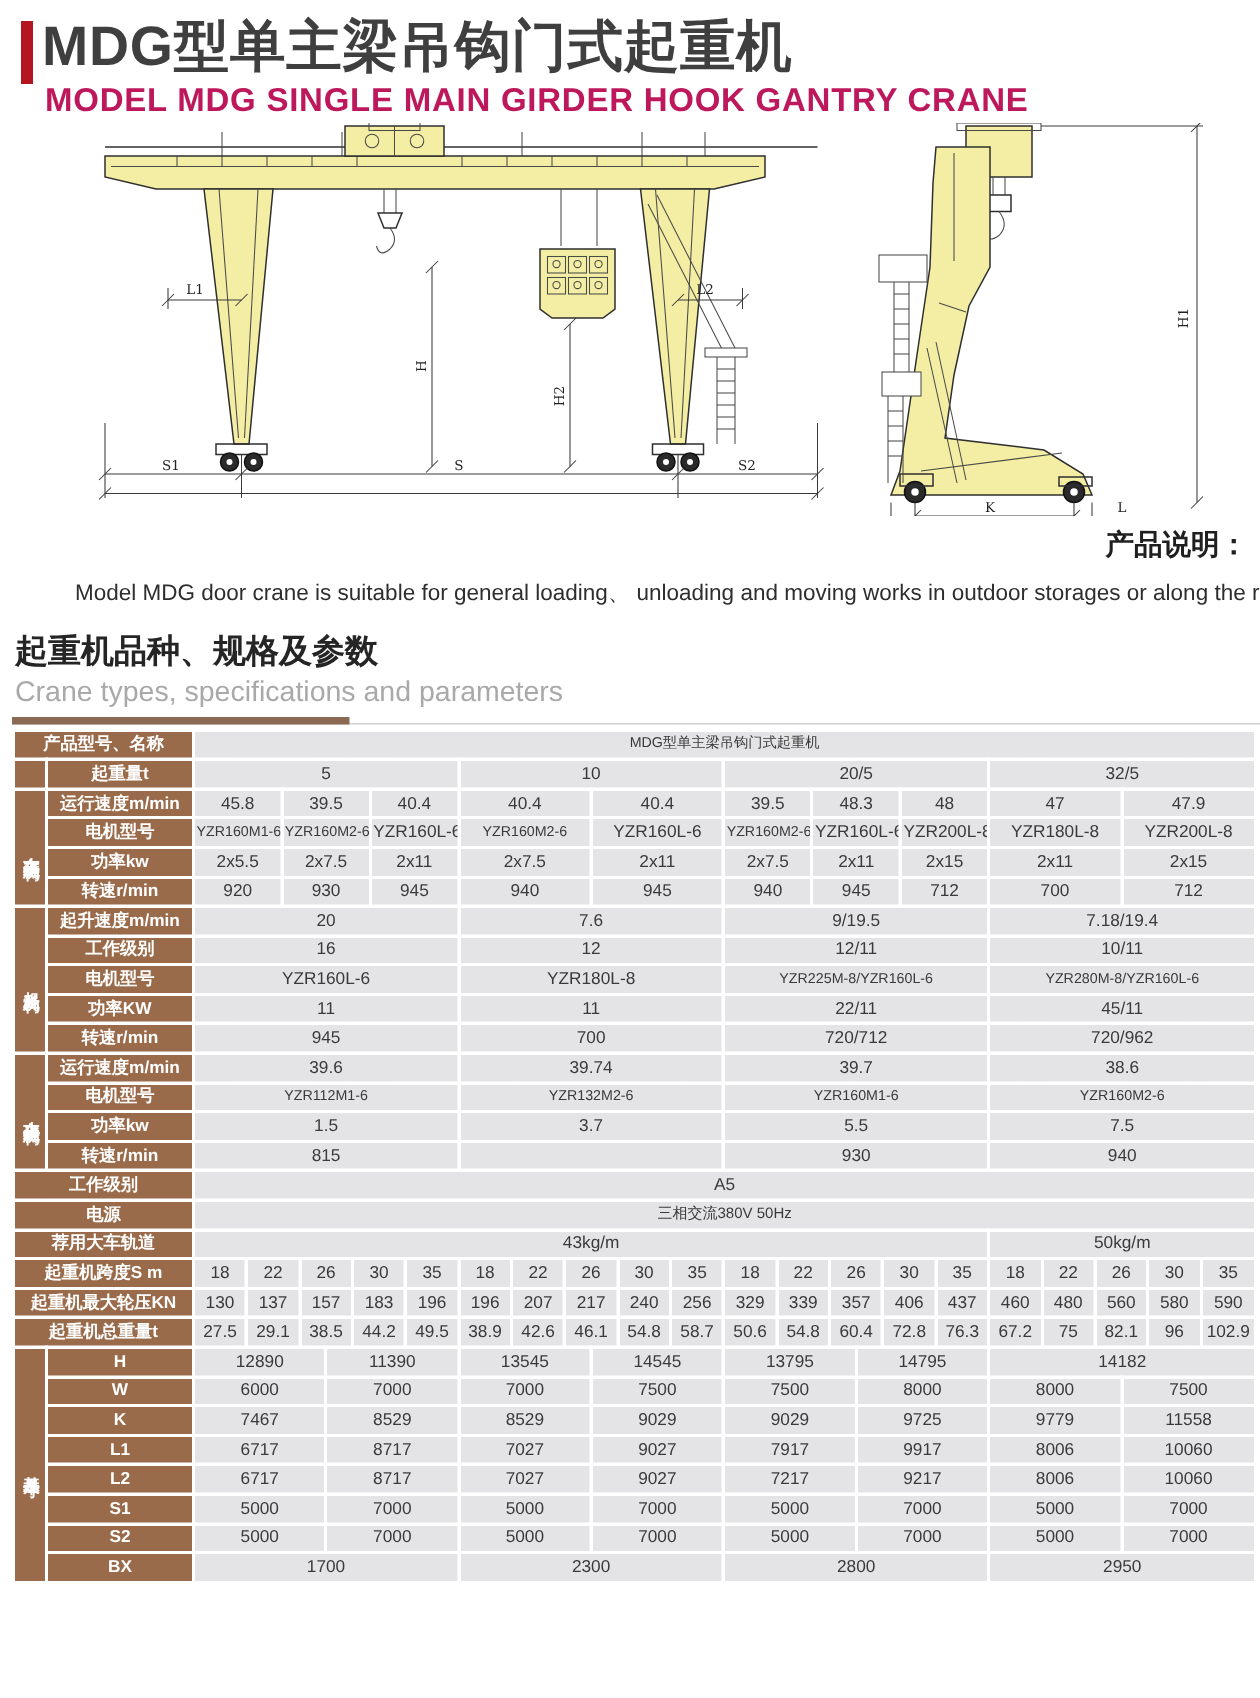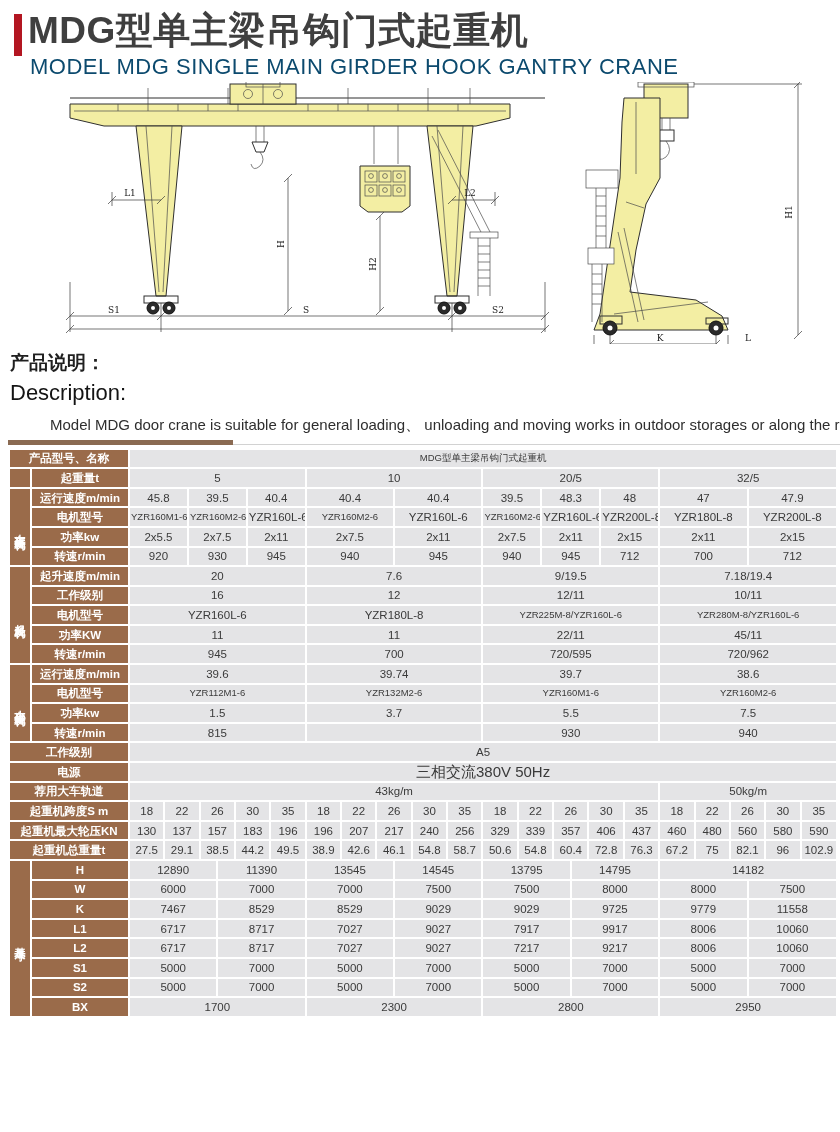--- a/index.html
+++ b/index.html
@@ -6,33 +6,33 @@
   body{
     width:840px;height:1132px;background:#ffffff;position:relative;overflow:hidden;
     font-family:"Liberation Sans","DejaVu Sans",sans-serif;color:#3a3a3a;
   }
   .page{padding:10px 0 0 8px;}
 
   
   .hdr{display:flex;align-items:flex-start;margin-left:6px;}
   .red-bar{width:8px;height:42px;background:#b31621;margin:4px 6px 0 0;flex:none;}
   .titles h1{margin:0;font-size:37px;line-height:1.15;font-weight:bold;color:#3f3f3f;letter-spacing:0.5px;white-space:nowrap;}
-  .titles .sub{margin:1px 0 0 2px;font-size:22px;font-weight:normal;color:#0c4a6e;letter-spacing:0.5px;white-space:nowrap;}
+  .titles .sub{margin:1px 0 0 2px;font-size:22px;font-weight:bold;color:#be185d;letter-spacing:0.5px;white-space:nowrap;}
 
   
   .drawing{display:block;margin-top:2px;}
   .yellow{fill:#f3eea3;stroke:#2f2f2f;stroke-width:1;}
   .ln{stroke:#2f2f2f;stroke-width:1;fill:none;}
   .thin{stroke:#4a4a4a;stroke-width:0.7;fill:none;}
   .dim{stroke:#3a3a3a;stroke-width:0.7;fill:none;}
   .dimtxt{font-family:"DejaVu Serif","Liberation Serif",serif;font-size:9px;fill:#222;}
   .dark{fill:#2a2a2a;stroke:#111;}
 
   
-  .desc{margin:6px 8px 0 2px;}
+  .desc{margin:6px 8px 0 2px;text-align:right;}
   .desc .h-cn{font-size:19px;font-weight:bold;color:#1f1f1f;margin:2px 0 0 0;}
   .desc .p-cn{font-size:14px;color:#2e2e2e;margin:7px 0 0 34px;}
   .desc .h-en{font-size:22px;color:#141414;margin:4px 0 0 0;font-weight:normal;}
   .desc .p-en{font-size:15px;color:#2e2e2e;margin:10px 0 0 40px;white-space:nowrap;}
   .sect .t-cn{font-size:22px;font-weight:bold;color:#252525;margin:14px 0 0 2px;}
   .sect .t-en{font-size:19px;color:#a9a9a9;margin:2px 0 0 2px;}
   .divider{position:relative;height:5px;margin:4px 0 3px 0;border-bottom:1px solid #d2d2d2;}
   .divider .brown{position:absolute;left:0;bottom:-1px;width:225px;height:5px;background:#8a6a52;}
 
   
@@ -257,25 +257,26 @@
         <line x1="720" y1="253" x2="720" y2="262"></line>
       </g>
       <text class="dimtxt" x="784" y="130" text-anchor="middle" transform="rotate(-90 784 130)">H1</text>
       <text class="dimtxt" x="652" y="259" text-anchor="middle">K</text>
       <text class="dimtxt" x="740" y="259" text-anchor="middle">L</text>
     </g>
   </svg>
 
   <div class="desc">
     <div class="h-cn">产品说明：</div>
-    <div class="h-en">Description:</div>
     <div class="p-en">Model MDG door crane is suitable for general loading、 unloading and moving works in outdoor storages or along the railway</div>
   </div>
 
   <div class="sect">
+    <div class="t-cn">起重机品种、规格及参数</div>
+    <div class="t-en">Crane types, specifications and parameters</div>
   </div>
   <div class="divider">
       <div class="brown"></div>
     </div>
 
   <table class="spec" id="specTable">
       <colgroup>
         <col style="width: 22px;">
         <col style="width: 98px;">
         <col style="width: 5.9px;">
@@ -491,21 +492,21 @@
           <td class="lbl">功率KW</td>
           <td class="dat" colspan="30">11</td>
           <td class="dat" colspan="30">11</td>
           <td class="dat" colspan="30">22/11</td>
           <td class="dat" colspan="30">45/11</td>
         </tr>
         <tr>
           <td class="lbl">转速r/min</td>
           <td class="dat" colspan="30">945</td>
           <td class="dat" colspan="30">700</td>
-          <td class="dat" colspan="30">720/595</td>
+          <td class="dat" colspan="30">720/712</td>
           <td class="dat" colspan="30">720/962</td>
         </tr>
         <tr>
           <td class="secv" rowspan="4"><span>小车运行机构</span></td>
           <td class="lbl">运行速度m/min</td>
           <td class="dat" colspan="30">39.6</td>
           <td class="dat" colspan="30">39.74</td>
           <td class="dat" colspan="30">39.7</td>
           <td class="dat" colspan="30">38.6</td>
         </tr>
@@ -529,21 +530,21 @@
           <td class="dat" colspan="30"></td>
           <td class="dat" colspan="30">930</td>
           <td class="dat" colspan="30">940</td>
         </tr>
         <tr>
           <td class="lbl" colspan="2">工作级别</td>
           <td class="dat" colspan="120">A5</td>
         </tr>
         <tr>
           <td class="lbl" colspan="2">电源</td>
-          <td class="dat" colspan="120" style="font-size: 15px;">三相交流380V  50Hz</td>
+          <td class="dat" colspan="120" style="font-size: 10px;">三相交流380V  50Hz</td>
         </tr>
         <tr>
           <td class="lbl" colspan="2">荐用大车轨道</td>
           <td class="dat" colspan="90">43kg/m</td>
           <td class="dat" colspan="30">50kg/m</td>
         </tr>
         <tr>
           <td class="lbl" colspan="2">起重机跨度S m</td>
           <td class="dat" colspan="6">18</td>
           <td class="dat" colspan="6">22</td>

